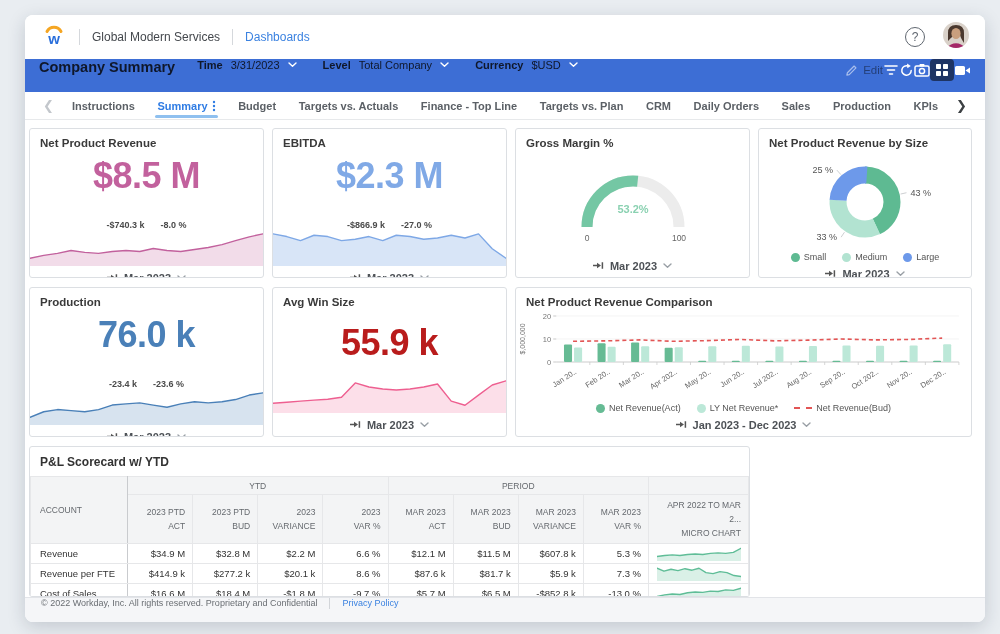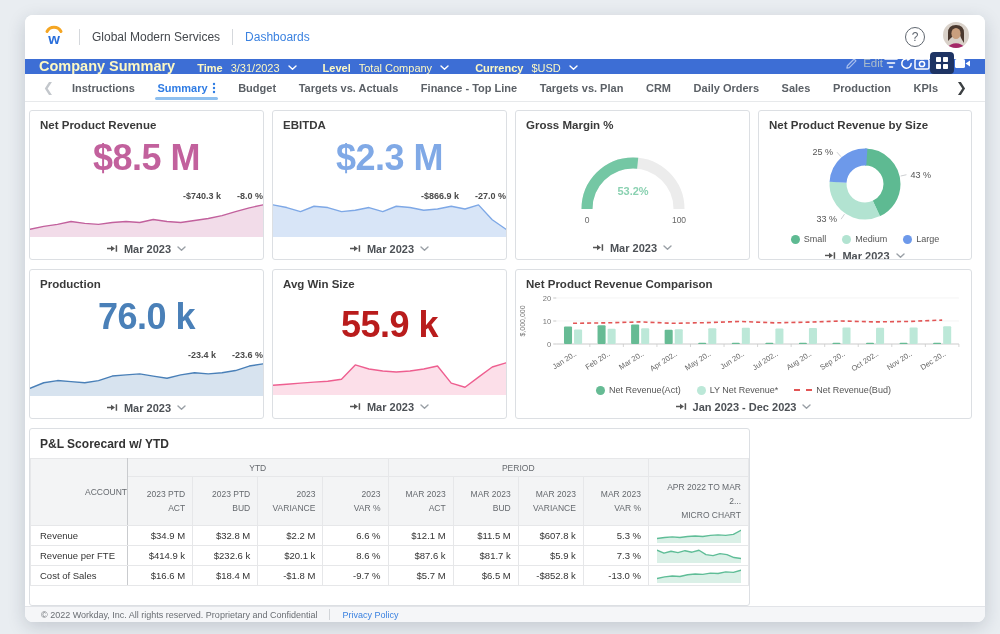--- a/index.html
+++ b/index.html
@@ -14,21 +14,21 @@
   
   .app-header { height:44px; display:flex; align-items:center; padding:0 16px; background:#fff; flex:0 0 auto; }
   .brand-sep { width:1px; height:16px; background:#d5d8dc; margin:0 12px; }
   .brand { font-size:12px; color:#44484d; }
   .nav-link { font-size:12px; color:#3b82e0; cursor:pointer; }
   .header-right { margin-left:auto; display:flex; align-items:center; gap:18px; }
   .help-btn { width:20px; height:20px; border:1.4px solid #606770; border-radius:50%;
     color:#606770; font-size:12px; display:flex; align-items:center; justify-content:center; }
 
   
-  .toolbar { height:15px; background:#3d6ed5; display:flex; align-items:flex-end; padding:0 14px; color:#fef9c3; flex:0 0 auto; }
+  .toolbar { height:33px; background:#3d6ed5; display:flex; align-items:flex-start; padding:0 14px; color:#0f172a; flex:0 0 auto; }
   .toolbar-title { font-size:14.5px; font-weight:bold; margin-right:22px; }
   .tb-filters { display:flex; align-items:center; gap:26px; }
   .tb-filter { display:flex; align-items:center; gap:8px; cursor:pointer; }
   .tb-label { font-size:11px; font-weight:bold; }
   .tb-value { font-size:11px; }
   .toolbar-right { margin-left:auto; display:flex; align-items:center; }
   .tb-edit { display:flex; align-items:center; gap:5px; opacity:.55; font-size:11.5px; }
   .tb-icon { display:flex; align-items:center; justify-content:center; }
   .tb-icon.active { background:#1e3464; border-radius:4px; padding:4px 5px; }
 
@@ -43,21 +43,21 @@
   .tab.active::after { content:""; position:absolute; left:8px; right:8px; bottom:1px; height:3px;
     border-radius:2px; background:#8fc0ef; }
 
   
   .content { flex:1 1 auto; overflow:hidden; padding:8px 13px 0 4px;
     display:grid; grid-template-columns:repeat(3,1fr); grid-template-rows:150px 150px auto; gap:9px 8px; }
   .card { background:#fff; border:1px solid #dcdfe3; border-radius:3px; display:flex; flex-direction:column;
     padding:6px 0 0 0; overflow:hidden; }
   .card-title { font-size:11.5px; font-weight:bold; color:#3a3a3a; padding:2px 10px 0 10px; }
   .kpi-value { text-align:center; font-size:36px; font-weight:bold; margin-top:6px; letter-spacing:-.5px; }
-  .kpi-deltas { display:flex; justify-content:flex-end; gap:16px; font-size:9px; font-weight:bold; color:#4a4a4a; margin-top:12px; }
+  .kpi-deltas { display:flex; justify-content:center; gap:16px; font-size:9px; font-weight:bold; color:#4a4a4a; margin-top:23px; }
   .kpi-spark { margin-top:auto; height:36px; width:100%; }
   .kpi-spark svg { display:block; }
   .period { height:23px; display:flex; align-items:center; justify-content:center; gap:6px;
     font-size:11px; font-weight:bold; color:#4d5156; cursor:pointer; flex:0 0 auto; }
   .gauge-wrap { width:160px; height:92px; margin:6px auto 0 auto; }
   .donut-wrap { width:212px; height:100px; margin:2px auto 0 auto; }
   .legend-row { display:flex; justify-content:center; gap:16px; align-items:center; font-size:9px; color:#555; margin-top:1px; }
   .legend-item { display:flex; align-items:center; gap:4px; }
   .legend-dot { width:9px; height:9px; border-radius:50%; }
   .legend-dash { width:18px; border-top:2px dashed #e25555; }
@@ -67,31 +67,31 @@
 
   
   .scorecard { grid-column:1 / -1; padding:0; }
   .scorecard-title { font-size:12px; font-weight:bold; color:#333; padding:8px 10px 7px 10px; }
   table.pnl { width:100%; border-collapse:collapse; table-layout:fixed; }
   .pnl th, .pnl td { border:1px solid #e6e7e9; }
   .pnl thead th { background:#f3f4f5; font-weight:normal; font-size:8.5px; color:#65696e; }
   .pnl .group-th { height:18px; text-align:center; }
   .pnl .col-th { height:36px; padding:3px 7px; vertical-align:middle; }
   .pnl .col-th .l1, .pnl .col-th .l2 { text-align:right; line-height:14px; }
-  .pnl .account-th { text-align:right; padding-left:9px; font-size:8.5px; }
+  .pnl .account-th { text-align:left; padding-left:9px; font-size:8.5px; }
   .pnl th.acc-border, .pnl td.acc-border { border-right:1px solid #c9cbce; }
   .pnl td { height:20px; font-size:9.5px; color:#333; text-align:right; padding:0 7px; background:#fff; }
   .pnl td.acct { text-align:left; padding-left:9px; }
   .pnl td.micro { padding:2px 7px; }
   .micro-spark { width:84px; height:15px; margin-left:auto; }
   .micro-spark svg { display:block; }
 
   
-  .app-footer { height:16px; flex:0 0 auto; background:#f5f6f8; border-top:1px solid #e2e4e8;
-    display:flex; align-items:center; padding:0 16px; gap:12px; font-size:9px; color:#6a6e73; }
+  .app-footer { height:25px; flex:0 0 auto; background:#f5f6f8; border-top:1px solid #e2e4e8;
+    display:flex; padding:0 16px; gap:12px; font-size:9px; color:#6a6e73; }
   .footer-sep { width:1px; height:11px; background:#d2d5d9; }
   .footer-link { color:#3b82e0; cursor:pointer; }
 </style>
 </head>
 <body>
 
 <div class="window">
 
   <div class="app-header">
     <span>
@@ -575,21 +575,21 @@
                   <svg viewBox="0 0 100 20" preserveAspectRatio="none" width="100%" height="100%">
                     <polygon points="0,20 0.0,14.0 9.1,12.6 18.2,11.9 27.3,12.6 36.4,11.3 45.5,10.6 54.5,11.3 63.6,9.9 72.7,9.2 81.8,9.9 90.9,8.5 100.0,3.0 100,20" fill="rgba(108,195,158,0.25)" stroke="none"></polygon>
                     <polyline points="0.0,14.0 9.1,12.6 18.2,11.9 27.3,12.6 36.4,11.3 45.5,10.6 54.5,11.3 63.6,9.9 72.7,9.2 81.8,9.9 90.9,8.5 100.0,3.0" fill="none" stroke="#5fbd97" stroke-width="1.4" vector-effect="non-scaling-stroke" stroke-linejoin="round" stroke-linecap="round"></polyline>
                   </svg>
                 </div>
               </td>
             </tr>
             <tr>
               <td class="acct acc-border">Revenue per FTE</td>
               <td>$414.9 k</td>
-              <td>$232.6 k</td>
+              <td>$277.2 k</td>
               <td>$20.1 k</td>
               <td>8.6 %</td>
               <td>$87.6 k</td>
               <td>$81.7 k</td>
               <td>$5.9 k</td>
               <td>7.3 %</td>
               <td class="micro">
                 <div class="micro-spark">
                   <svg viewBox="0 0 100 20" preserveAspectRatio="none" width="100%" height="100%">
                     <polygon points="0,20 0.0,3.0 8.3,6.9 16.7,4.3 25.0,6.2 33.3,3.6 41.7,5.6 50.0,3.0 58.3,8.8 66.7,10.1 75.0,7.5 83.3,8.8 91.7,12.7 100.0,14.0 100,20" fill="rgba(108,195,158,0.25)" stroke="none"></polygon>

